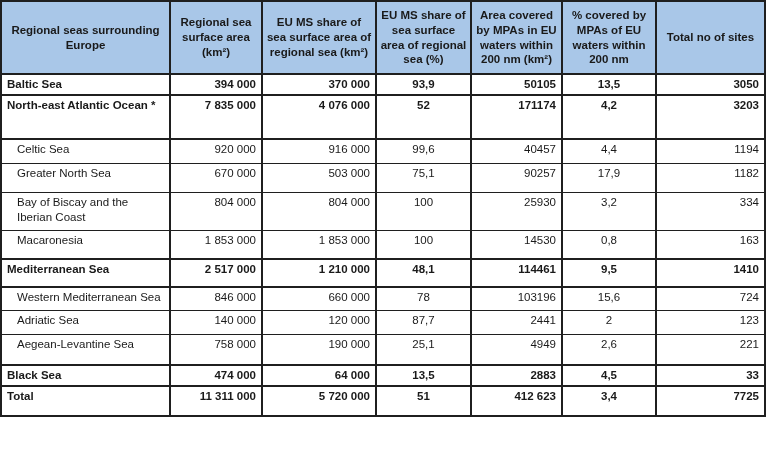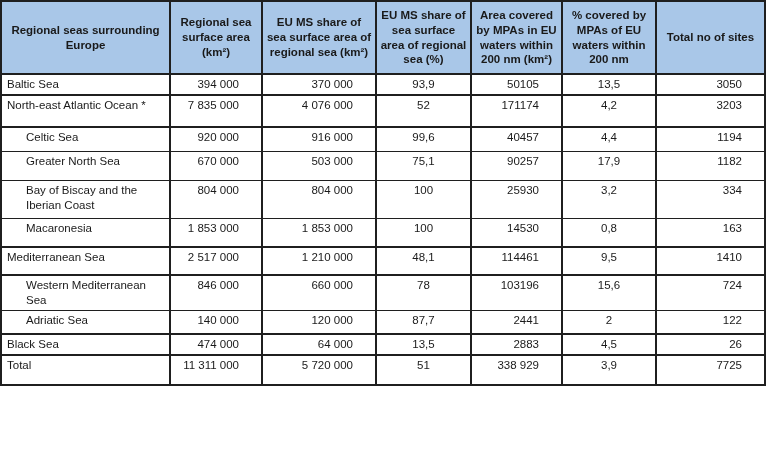--- a/index.html
+++ b/index.html
@@ -33,27 +33,27 @@
     padding:2px 3px;
     border-bottom-width:2px;
     height:73px;
   }
   tbody td{
     vertical-align:top;
     padding:2px 4px;
     background:#ffffff;
   }
   tr.main td, tr.total td{
-    font-weight:normal;
+    font-weight:bold;
     border-top-width:2px;
     border-bottom-width:2px;
   }
   td.name{text-align:left;padding-left:5px;}
-  tr.sub td.name{padding-left:24px;}
-  td.num{text-align:right;padding-right:22px;white-space:nowrap;margin-left:47px;}
+  tr.sub td.name{padding-left:15px;}
+  td.num{text-align:right;padding-right:5px;white-space:nowrap;margin-left:47px;}
   td.ctr{text-align:center;white-space:nowrap;}
 </style>
 </head>
 <body>
 
 <table>
   <colgroup>
     <col style="width:169px">
     <col style="width:92px">
     <col style="width:114px">
@@ -76,21 +76,21 @@
   <tbody>
     <tr class="main" style="height:20px">
       <td class="name">Baltic Sea</td>
       <td class="num">394 000</td>
       <td class="num">370 000</td>
       <td class="ctr">93,9</td>
       <td class="num">50105</td>
       <td class="ctr">13,5</td>
       <td class="num">3050</td>
     </tr>
-    <tr class="main" style="height:32px">
+    <tr class="main" style="height:44px">
       <td class="name">North-east Atlantic Ocean *</td>
       <td class="num">7 835 000</td>
       <td class="num">4 076 000</td>
       <td class="ctr">52</td>
       <td class="num">171174</td>
       <td class="ctr">4,2</td>
       <td class="num">3203</td>
     </tr>
     <tr class="sub" style="height:25px">
       <td class="name">Celtic Sea</td>
@@ -146,34 +146,43 @@
       <td class="ctr">15,6</td>
       <td class="num">724</td>
     </tr>
     <tr class="sub" style="height:24px">
       <td class="name">Adriatic Sea</td>
       <td class="num">140 000</td>
       <td class="num">120 000</td>
       <td class="ctr">87,7</td>
       <td class="num">2441</td>
       <td class="ctr">2</td>
-      <td class="num">122</td>
+      <td class="num">123</td>
+    </tr>
+    <tr class="sub" style="height:30px">
+      <td class="name">Aegean-Levantine Sea</td>
+      <td class="num">758 000</td>
+      <td class="num">190 000</td>
+      <td class="ctr">25,1</td>
+      <td class="num">4949</td>
+      <td class="ctr">2,6</td>
+      <td class="num">221</td>
     </tr>
     <tr class="main" style="height:21px">
       <td class="name">Black Sea</td>
       <td class="num">474 000</td>
       <td class="num">64 000</td>
       <td class="ctr">13,5</td>
       <td class="num">2883</td>
       <td class="ctr">4,5</td>
-      <td class="num">26</td>
+      <td class="num">33</td>
     </tr>
     <tr class="total" style="height:30px">
       <td class="name">Total</td>
       <td class="num">11 311 000</td>
       <td class="num">5 720 000</td>
       <td class="ctr">51</td>
-      <td class="num">338 929</td>
-      <td class="ctr">3,9</td>
+      <td class="num">412 623</td>
+      <td class="ctr">3,4</td>
       <td class="num">7725</td>
     </tr>
   </tbody>
 </table>
 
 </body></html>

